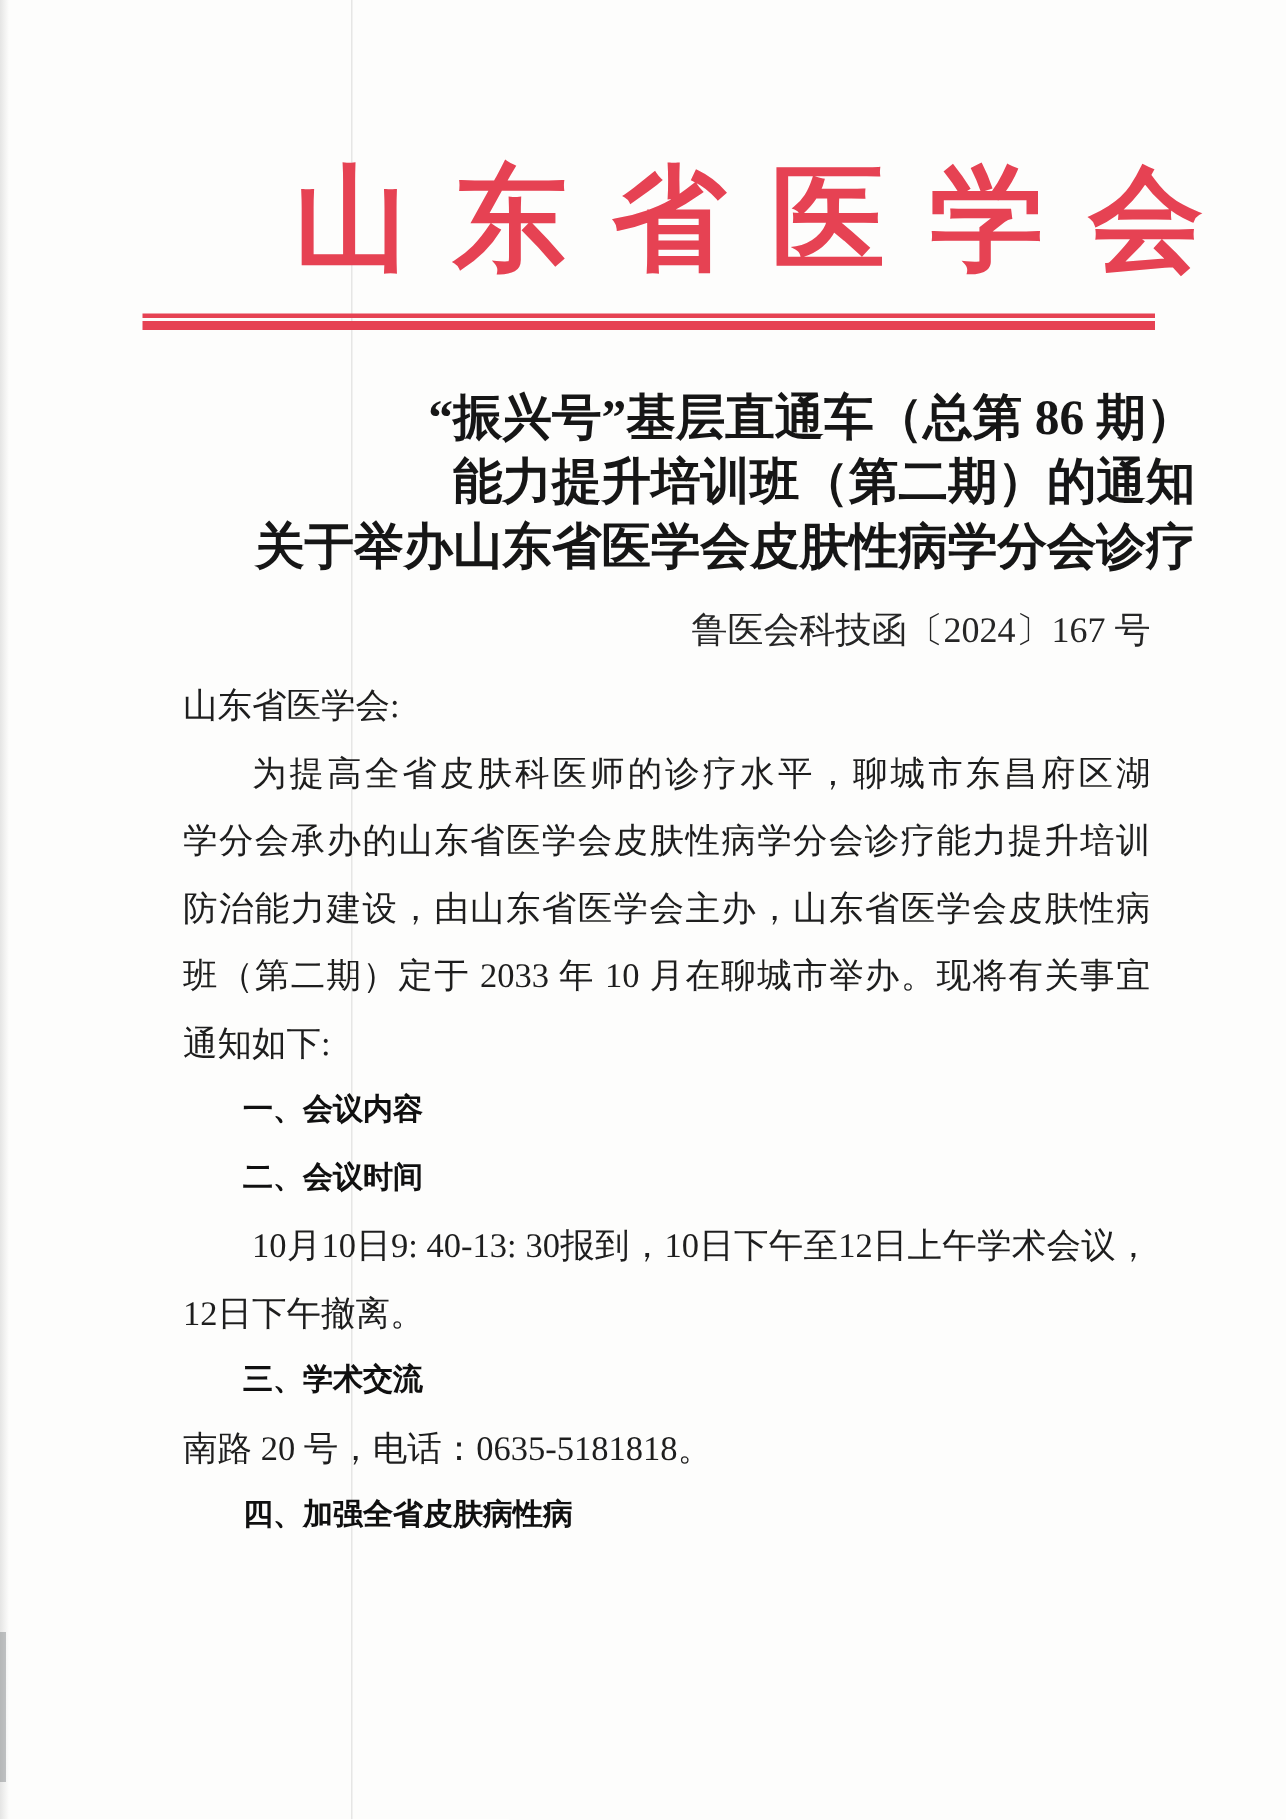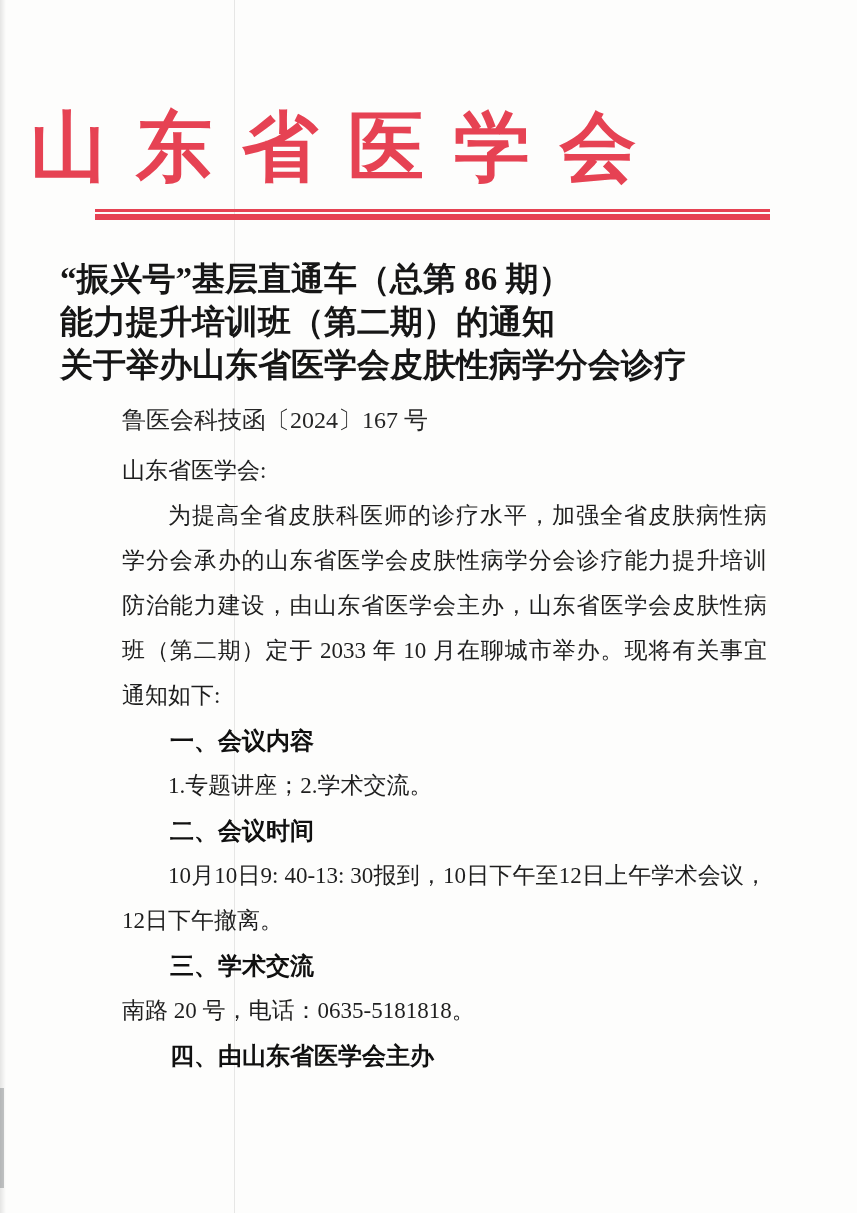--- a/index.html
+++ b/index.html
@@ -22,51 +22,52 @@
     position: absolute; left: 234px; top: 0; width: 1px; height: 1213px;
     background: rgba(150,150,150,0.22);
   }
   .streak {
     position: absolute; left: 0; top: 1088px; width: 4px; height: 100px;
     background: rgba(110,115,118,0.40);
   }
   
   .letterhead {
     position: absolute; top: 100px; left: 0; width: 832px;
-    text-align: left;
+    text-align: right;
     font-size: 76px; font-weight: 700; line-height: 1.25;
     color: var(--red);
     letter-spacing: 30px; padding-left: 30px;
   }
   .red-rule { position: absolute; left: 95px; top: 209px; width: 675px; }
   .rule-thin  { height: 3px; background: var(--red); }
   .rule-thick { height: 6px; background: var(--red); margin-top: 2px; }
   
   .title {
     position: absolute; top: 258px; left: 60px; width: 737px;
-    text-align: left;
+    text-align: right;
     font-size: 33px; font-weight: 700; line-height: 43px;
     color: #161616;
   }
   
   .doc-number {
     position: absolute; top: 404px; left: 122px; width: 645px;
+    text-align: right;
     font-size: 24px; color: #262626;
   }
   
   .body-block {
     position: absolute; top: 448px; left: 122px; width: 645px;
     font-size: 23px; line-height: 45px; color: #1e1e1e;
   }
   .line { min-height: 45px; }
   .indent { text-indent: 2em; }
   .stretch { text-align: justify; text-align-last: justify; }
   .heading {
     font-family: "Liberation Sans", "DejaVu Sans", sans-serif;
-    font-weight: 700; color: #101010; font-size: 24px;
+    font-weight: 700; color: #101010; font-size: 20px;
   }
 </style>
 </head>
 <body>
 
 <div class="paper">
 
   <div class="edge-left"></div>
   <div class="fold-line"></div>
   <div class="streak"></div>
@@ -82,32 +83,31 @@
     <div>“振兴号”基层直通车（总第 86 期）</div>
     <div>能力提升培训班（第二期）的通知</div>
     <div>关于举办山东省医学会皮肤性病学分会诊疗</div>
   </div>
 
   <div class="doc-number">鲁医会科技函〔2024〕167 号</div>
 
   <div class="body-block">
     <div class="line">山东省医学会:</div>
 
-    <div class="line indent stretch">为提高全省皮肤科医师的诊疗水平，加强全省皮肤病性病</div>
+    <div class="line indent stretch">为提高全省皮肤科医师的诊疗水平，聊城市东昌府区湖</div>
     <div class="line stretch">学分会承办的山东省医学会皮肤性病学分会诊疗能力提升培训</div>
     <div class="line stretch">防治能力建设，由山东省医学会主办，山东省医学会皮肤性病</div>
     <div class="line stretch">班（第二期）定于 2033 年 10 月在聊城市举办。现将有关事宜</div>
     <div class="line">通知如下:</div>
 
     <div class="line indent heading">一、会议内容</div>
-    <div class="line indent">1.专题讲座；2.学术交流。</div>
 
     <div class="line indent heading">二、会议时间</div>
     <div class="line indent stretch">10月10日9: 40-13: 30报到，10日下午至12日上午学术会议，</div>
     <div class="line">12日下午撤离。</div>
 
     <div class="line indent heading">三、学术交流</div>
     <div class="line">南路 20 号，电话：0635-5181818。</div>
 
-    <div class="line indent heading">四、由山东省医学会主办</div>
+    <div class="line indent heading">四、加强全省皮肤病性病</div>
   </div>
 
 </div>
 
 </body></html>

